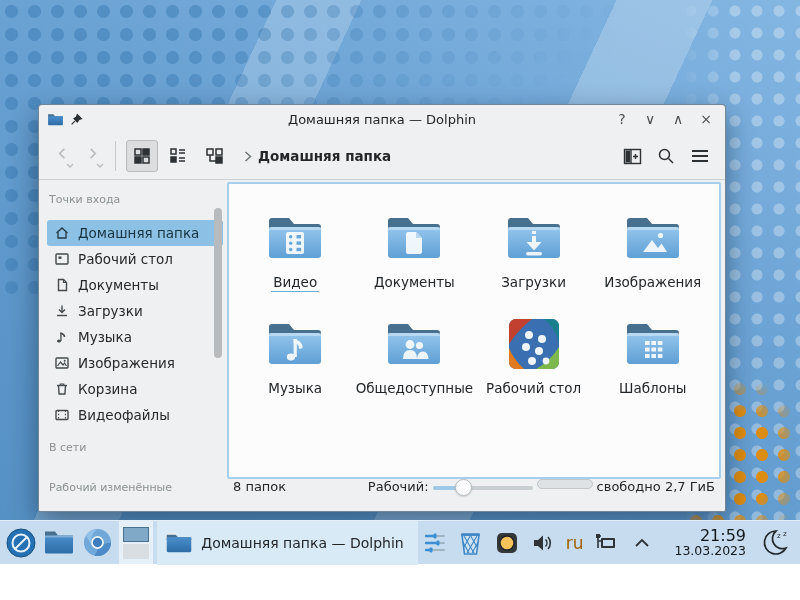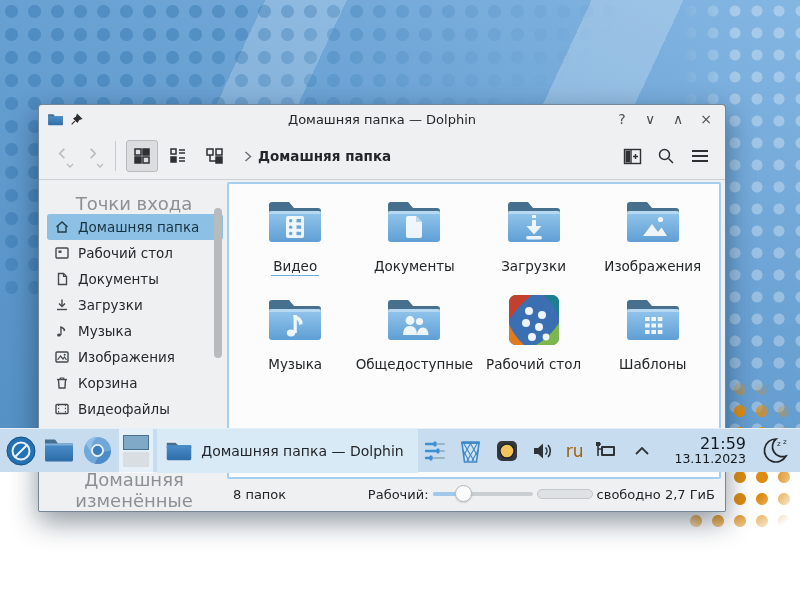--- a/index.html
+++ b/index.html
@@ -1,20 +1,20 @@
 <!DOCTYPE html>
 <html><head>
 <meta charset="utf-8">
 <style>
   * { margin:0; padding:0; box-sizing:border-box; }
   html,body { width:800px; height:600px; overflow:hidden; }
   body { font-family:"DejaVu Sans","Liberation Sans",sans-serif; font-size:13px; color:#232629; }
 
   
-  .desktop { position:relative; width:800px; height:472px;
+  .desktop { position:relative; width:800px; height:564px;
     background:linear-gradient(205deg,#84b6e2 0%,#6aa2d4 40%,#5b95c9 75%,#5590c4 100%); }
   .stripes { position:absolute; inset:0;
     background:linear-gradient(115deg, transparent 0 26%, rgba(255,255,255,.20) 26% 34%,
       transparent 34% 58%, rgba(255,255,255,.22) 58% 67%, transparent 67%); }
   .dots { position:absolute; pointer-events:none; }
   .dots-tl { left:0; top:0; width:620px; height:300px;
     background-image:radial-gradient(circle,rgba(43,110,168,.38) 6px,transparent 7px);
     background-size:23px 23px;
     -webkit-mask-image:linear-gradient(135deg,#000 25%,transparent 70%);
     mask-image:linear-gradient(135deg,#000 25%,transparent 70%); }
@@ -47,40 +47,40 @@
   .toolbar .sep { width:1px; height:30px; background:#c6c9cb; margin:0 6px; }
   .view-btn { width:32px; height:32px; display:flex; align-items:center; justify-content:center; border-radius:3px; }
   .view-btn.active { background:#dcddde; border:1px solid #b9bcbe; }
   .breadcrumb { display:flex; align-items:center; gap:6px; margin-left:10px; font-weight:bold; font-size:13.5px; color:#232629; }
   .toolbar .grow { flex:1; }
   .tool-icon { width:30px; height:30px; display:flex; align-items:center; justify-content:center; }
 
   .content { flex:1; display:flex; min-height:0; }
   
   .sidebar { width:186px; flex:0 0 auto; padding:8px 2px 4px 8px; position:relative; overflow:hidden; }
-  .side-header { color:#8b9093; font-size:18px; padding:5px 4px 0 2px;text-align:center; }
+  .side-header { color:#8b9093; font-size:11px; padding:5px 4px 14px 2px; }
   .side-item { display:flex; align-items:center; gap:8px; height:26px; padding:0 6px; border-radius:3px;
     color:#26292c; font-size:13.5px; cursor:default; }
   .side-item.selected { background:#8cc0e4; color:#17333f; }
   .side-item .sicon { width:17px; height:17px; flex:0 0 auto; display:flex; align-items:center; justify-content:center; }
   .side-gap { height:8px; }
   .side-scroll { position:absolute; right:3px; top:28px; width:8px; height:150px; border-radius:4px; background:#b7bbbd; }
 
   
   .main-col { flex:1; display:flex; flex-direction:column; min-width:0; padding:2px 4px 0 2px; }
   .view-panel { flex:1; background:#fcfcfc; border:2px solid #a5cfec; border-radius:2px; overflow:hidden; }
   .folder-grid { display:grid; grid-template-columns:repeat(4,118px); justify-content:space-evenly;
-    padding:6px 6px 0 6px; row-gap:12px; }
+    padding:22px 6px 0 6px; row-gap:20px; }
   .folder-item { display:flex; flex-direction:column; align-items:center; gap:4px; cursor:default; }
   .folder-item .ficon { width:64px; height:64px; }
   .folder-label { font-size:13.5px; color:#232629; padding:0 2px 1px; }
   .folder-item.focused .folder-label { border-bottom:1px solid #6aaede; }
 
   
-  .statusbar { height:32px; flex:0 0 auto; display:flex; align-items:center; padding:0 6px 2px 6px; gap:4px; font-size:13px; }
+  .statusbar { height:32px; flex:0 0 auto; display:flex; align-items:flex-start; padding:0 6px 2px 6px; gap:4px; font-size:13px; }
   .statusbar .grow { flex:1; }
   .zoom-slider { position:relative; width:100px; height:18px; }
   .zoom-track { position:absolute; left:0; right:0; top:7px; height:4px; border-radius:2px; background:#c9ced1; }
   .zoom-fill { position:absolute; left:0; top:7px; height:4px; border-radius:2px; background:#9ec9e8; }
   .zoom-thumb { position:absolute; top:0; width:17px; height:17px; margin-left:-8px; border-radius:50%;
     background:#fcfcfc; border:1px solid #b5babd; box-shadow:0 1px 2px rgba(0,0,0,.15); }
   .capacity { width:56px; height:10px; border-radius:5px; background:#dfe2e4; border:1px solid #c3c7ca; }
 
   
   .taskbar { position:absolute; left:0; bottom:0; width:800px; height:44px; background:#c7ddef;
@@ -401,21 +401,21 @@
                 </g>
               </svg>
             </span>
           <span>Видеофайлы</span>
         </div>
 
         <div class="side-gap"></div>
         <div class="side-header">В сети</div>
 
         <div class="side-gap"></div>
-        <div class="side-header">Домашняя изменённые</div>
+        <div class="side-header">Рабочий изменённые</div>
 
         <div class="side-scroll"></div>
       </div>
 
       <div class="main-col">
         <div class="view-panel">
           <div class="folder-grid">
             <div class="folder-item focused">
               <svg class="ficon" viewBox="0 0 64 64">
                   <use href="#folder-base"></use>
@@ -584,21 +584,21 @@
           <rect x="2" y="2" width="4" height="4" fill="#2e3337"></rect>
         </svg>
       </div>
       <div class="tray-icon">
         <svg width="16" height="10" viewBox="0 0 16 10">
             <path d="M2 8l6-6 6 6" fill="none" stroke="#2e3337" stroke-width="1.8"></path>
           </svg>
       </div>
       <div class="clock">
         <div class="time">21:59</div>
-        <div class="date">13.11.2023</div>
+        <div class="date">13.03.2023</div>
       </div>
       <div class="moon">
         <svg width="32" height="32" viewBox="0 0 32 32">
           <path d="M17 4a11.5 11.5 0 1 0 10 17A10 10 0 0 1 17 4z" fill="none" stroke="#23282c" stroke-width="1.7"></path>
           <text x="18" y="11" font-size="7" font-family="DejaVu Sans, sans-serif" fill="#23282c">z</text>
           <text x="24" y="9" font-size="7" font-family="DejaVu Sans, sans-serif" fill="#23282c">z</text>
         </svg>
       </div>
     </div>
   </div>

